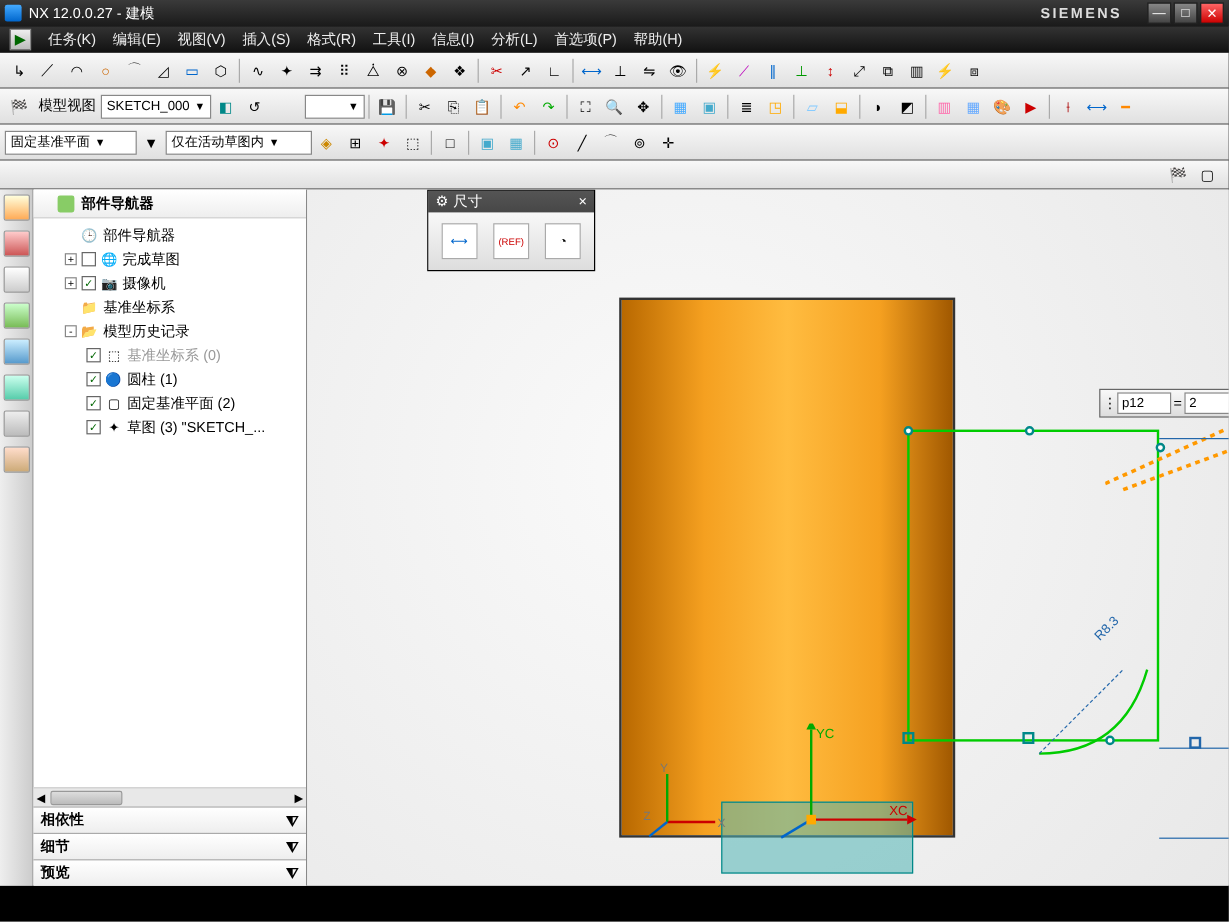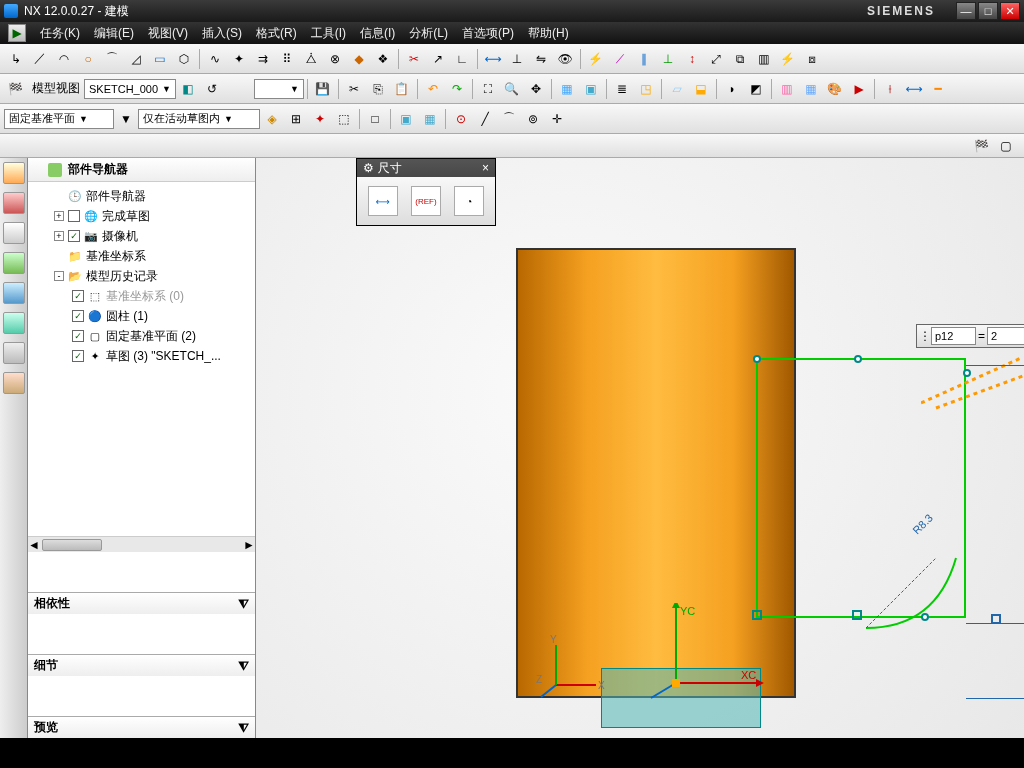--- a/index.html
+++ b/index.html
@@ -26,21 +26,21 @@
 .nav-title { height:24px; display:flex; align-items:center; padding:0 20px; font-weight:bold; border-bottom:1px solid #ccc; background: linear-gradient(#fff,#eee); }
 .nav-title .ico { width:14px; height:14px; background:#8c6; margin-right:6px; border-radius:2px; }
 .nav-head { height:22px; display:flex; align-items:center; font-size:11px; border-bottom:1px solid #ddd; padding-left:4px; background:#f8f8f8; }
 .tree { flex:1; padding:4px; font-size:12px; overflow:auto; }
 .tree-item { display:flex; align-items:center; height:20px; padding-left:4px; gap:4px; white-space:nowrap; }
 .tree-item.indent1 { padding-left: 22px; }
 .tree-item.indent2 { padding-left: 40px; }
 .chk { width:12px; height:12px; border:1px solid #666; background:#fff; display:flex; align-items:center; justify-content:center; font-size:9px; color:#060; }
 .tree-ico { width:14px; height:14px; display:flex; align-items:center; justify-content:center; font-size:11px; }
 .exp { width:10px; height:10px; border:1px solid #888; display:flex; align-items:center; justify-content:center; font-size:9px; background:#fff; }
-.collapsed { height:22px; border-top:1px solid #aaa; display:flex; align-items:center; padding:0 6px; font-weight:bold; background:linear-gradient(#fff,#eee); justify-content:space-between;margin-top:40px; }
+.collapsed { height:22px; border-top:1px solid #aaa; display:flex; align-items:center; padding:0 6px; font-weight:bold; background:linear-gradient(#fff,#eee); justify-content:space-between; }
 .scroll-stub { height:16px; background:#e8e8e8; border-top:1px solid #ccc; display:flex; }
 .scroll-stub .thumb { width:60px; height:12px; margin:2px; background:linear-gradient(#ddd,#bbb); border:1px solid #999; border-radius:2px; }
 .canvas { flex:1; position:relative; background: radial-gradient(circle at 40% 40%, #fafafa, #e8e8e8); overflow:hidden; }
 .dim-toolbar { position:absolute; left:100px; top:0; width:140px; background:linear-gradient(#555,#222); border:1px solid #000; }
 .dim-toolbar .hd { height:18px; display:flex; align-items:center; color:#fff; padding:0 6px; font-size:12px; justify-content:space-between; }
 .dim-toolbar .body { height:48px; background:linear-gradient(#f8f8f8,#ddd); display:flex; align-items:center; justify-content:space-around; padding:4px; }
 .dim-btn { width:30px; height:30px; border:1px solid #aaa; background:#fff; display:flex; align-items:center; justify-content:center; font-size:10px; }
 .cylinder { position:absolute; left:260px; top:90px; width:280px; height:450px; background: linear-gradient(90deg, #b86800 0%, #f5a020 25%, #ffbc40 50%, #f5a020 78%, #a05800 100%); border:2px solid #333; }
 .sketch-rect { position:absolute; left:500px; top:200px; width:210px; height:260px; border:2px solid #0c0; }
 .sketch-node { position:absolute; width:8px; height:8px; background:#fff; border:2px solid #088; border-radius:50%; }

